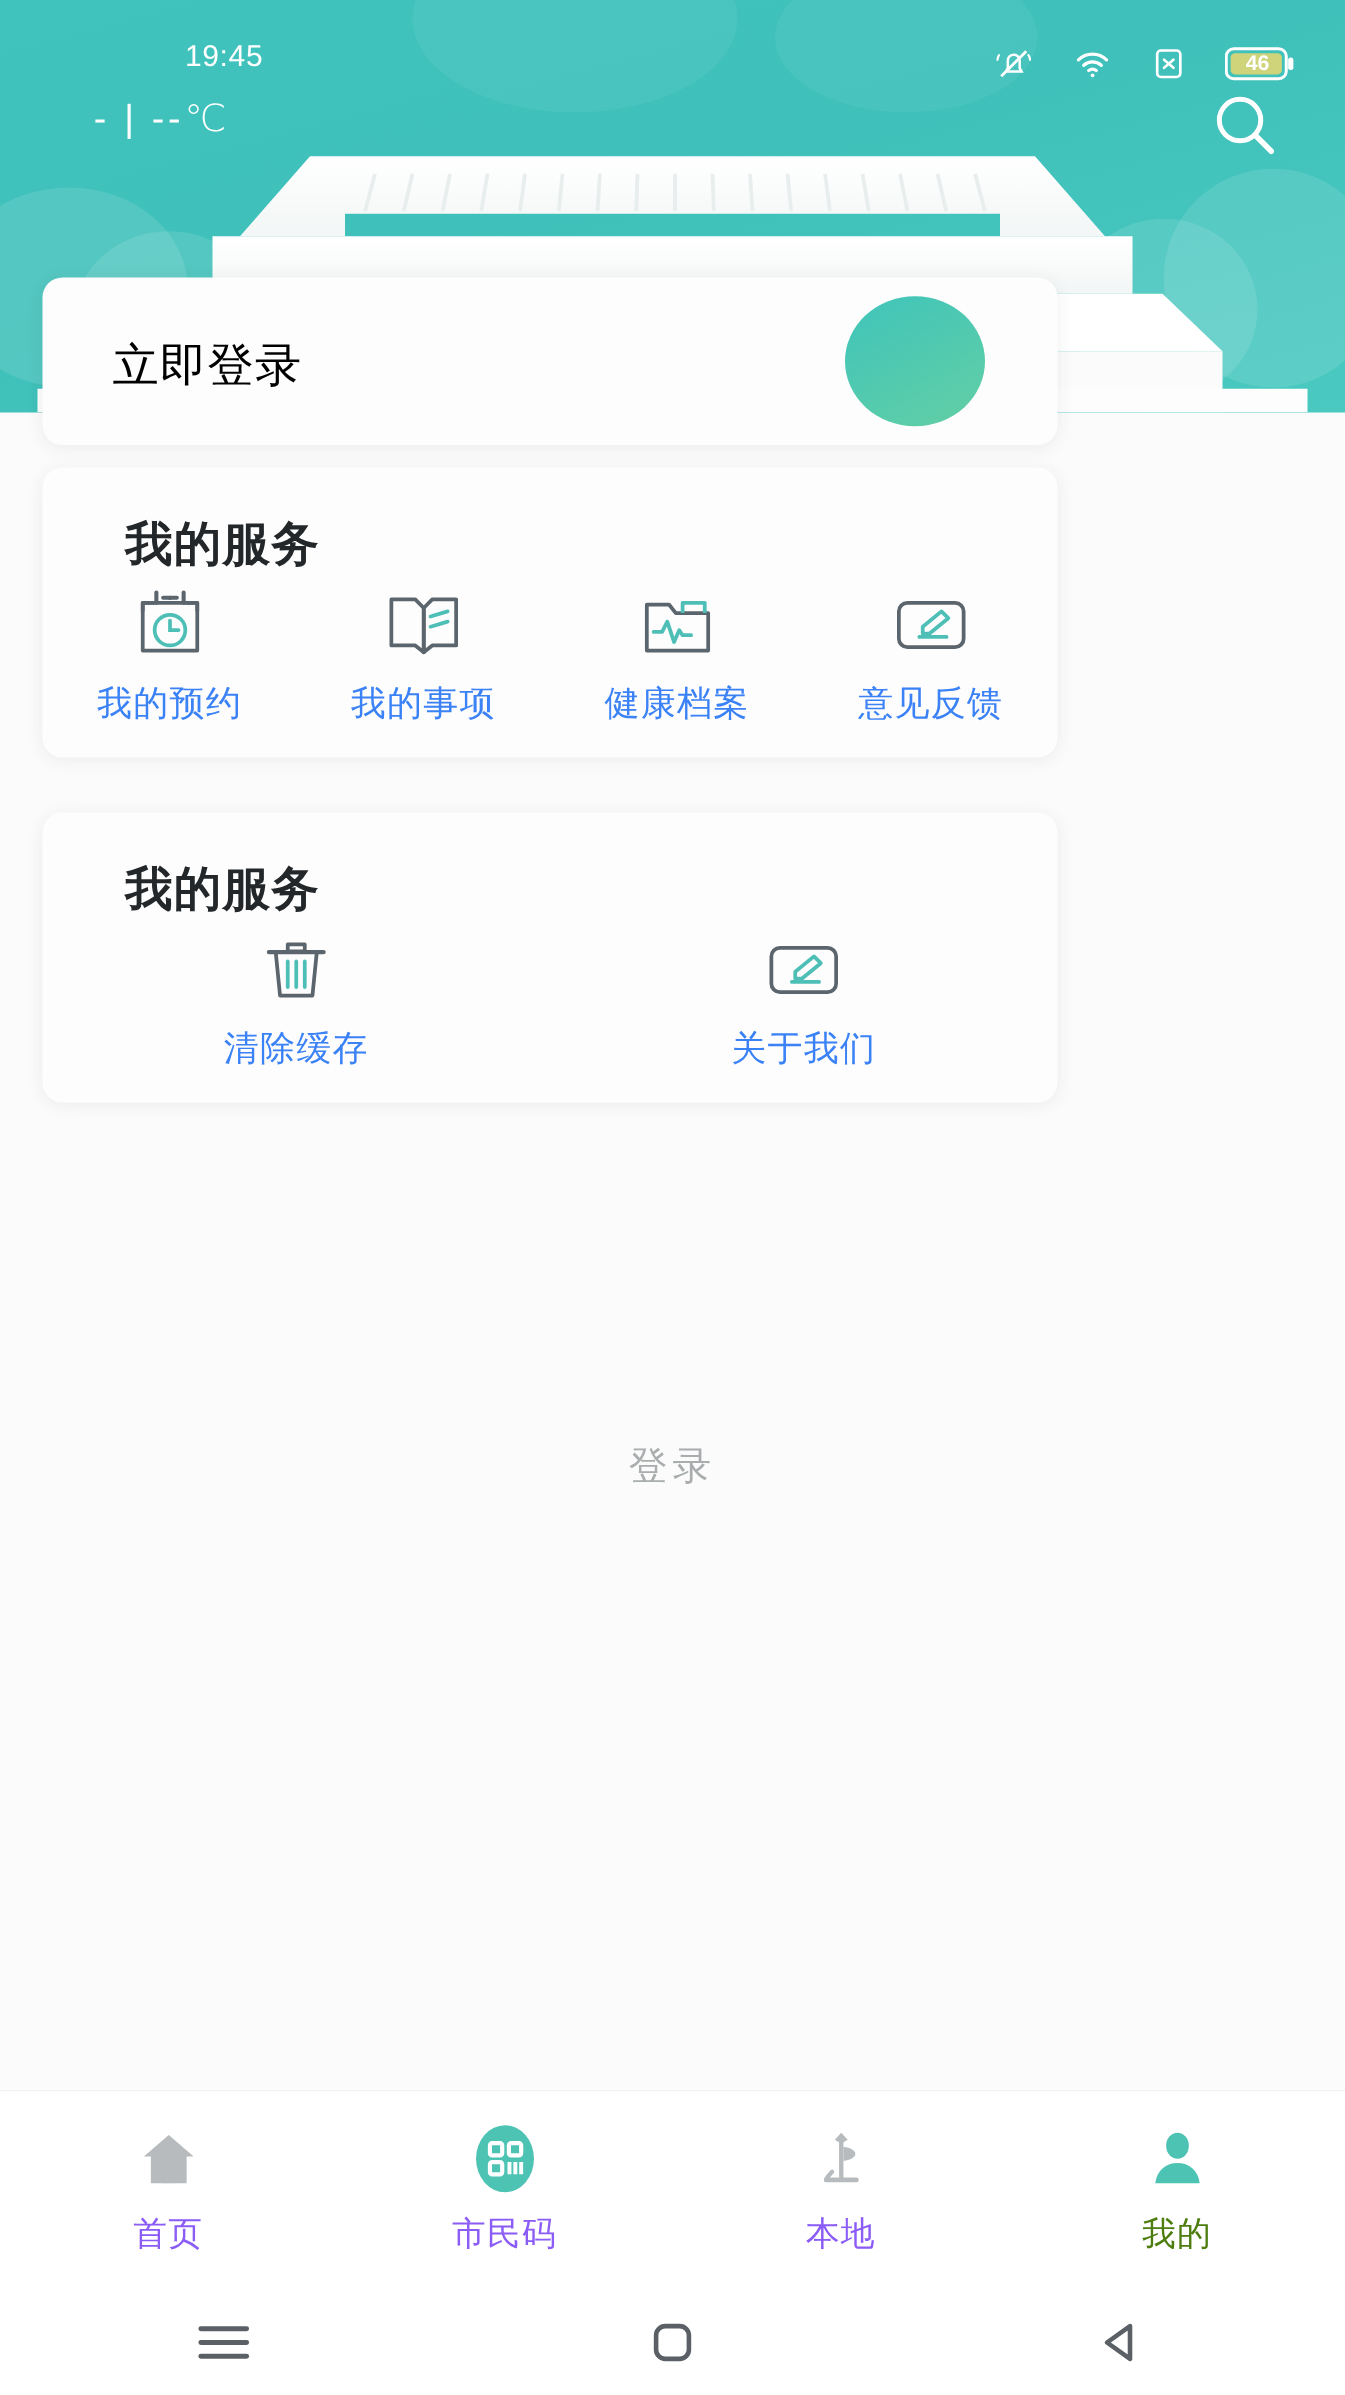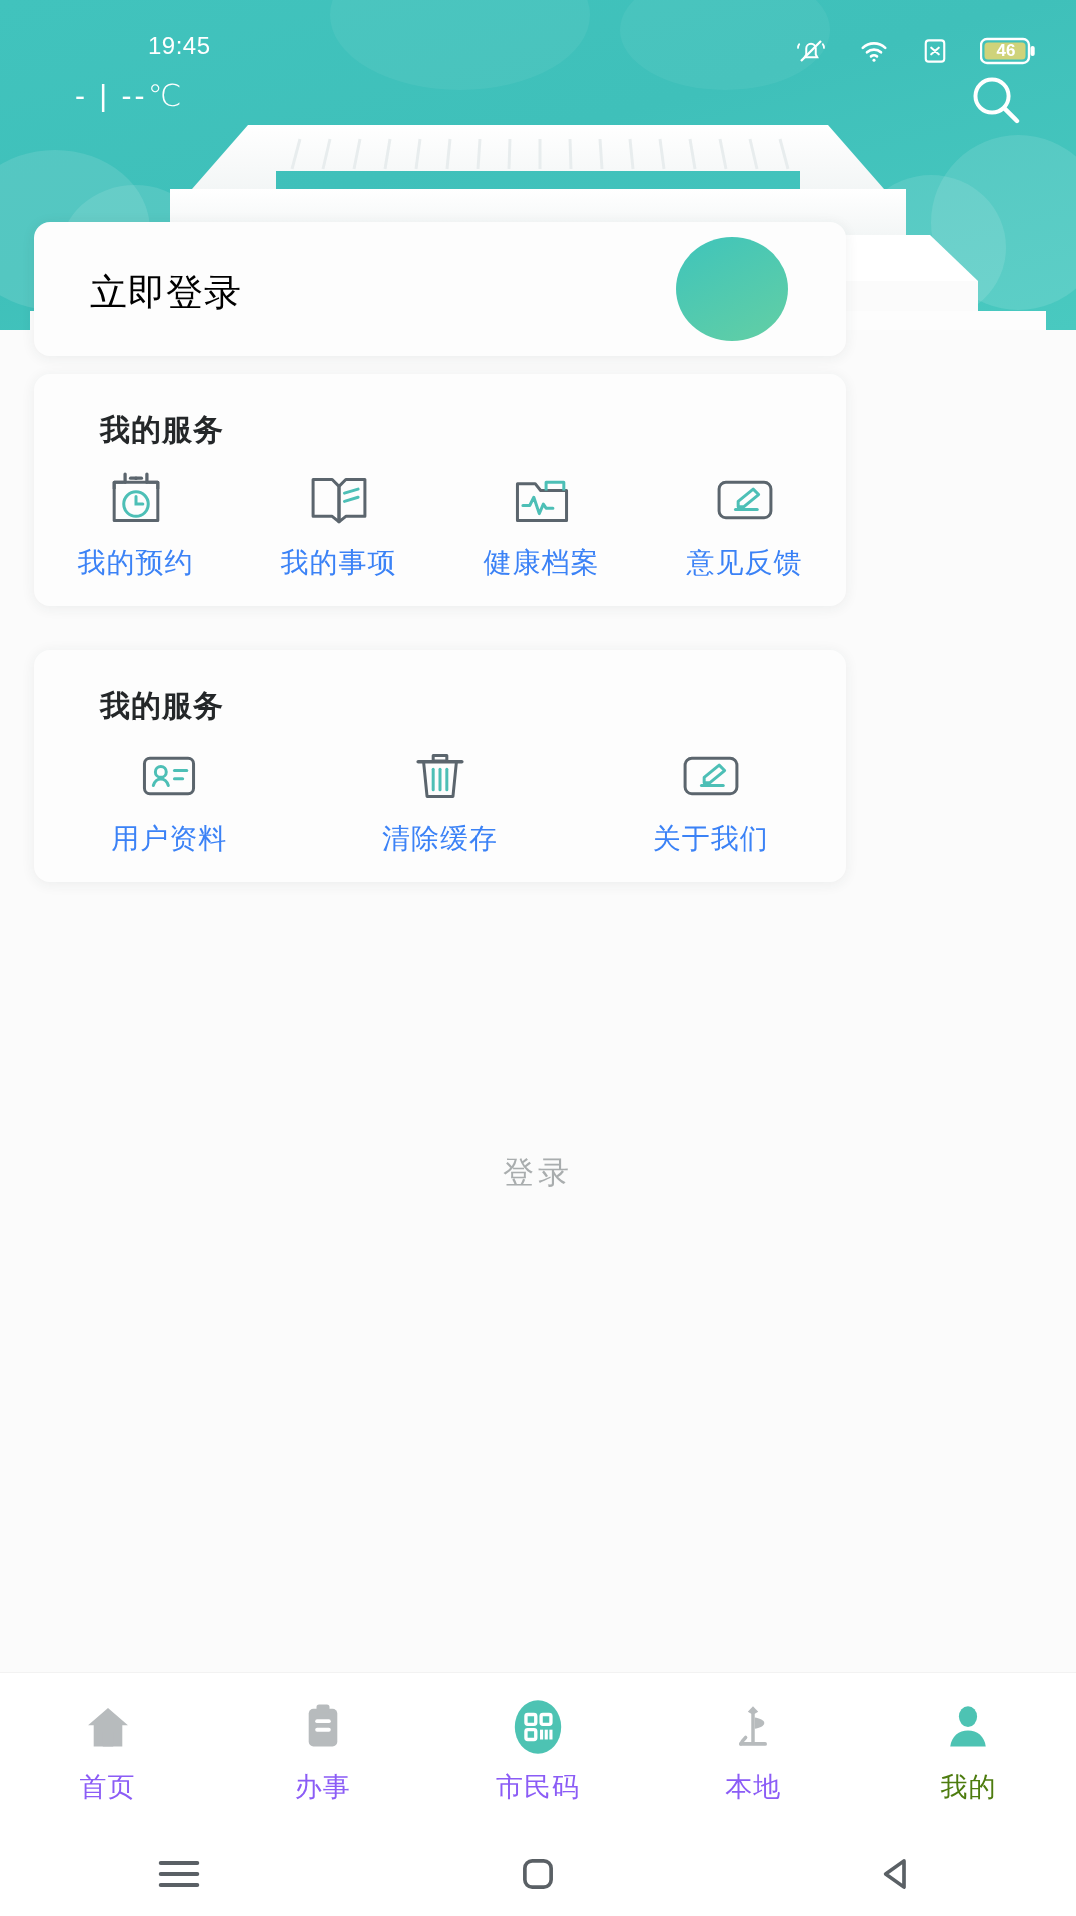--- a/index.html
+++ b/index.html
@@ -95,21 +95,21 @@
     width:112px; height:104px;
     border-radius:50%;
     background:linear-gradient(150deg,#3fc4bb 0%, #63cfa4 100%);
   }
 
   .card-services { left:34px; top:374px;  width:812px; height:232px; }
   .card-settings { left:34px; top:650px;  width:812px; height:232px; }
 
   .card-title {
     position:absolute; left:66px; top:36px;
-    font-size:30px; color:#242729; font-weight:700; letter-spacing:1px;
+    font-size:38px; color:#242729; font-weight:700; letter-spacing:1px;
   }
   .grid {
     position:absolute; left:0; top:96px;
     width:812px;
     display:flex;
   }
   .grid-item {
     flex:1;
     display:flex; flex-direction:column;
     align-items:center; gap:14px;
@@ -301,30 +301,20 @@
         <div class="grid-label">意见反馈</div>
       </div>
 
     </div>
   </div>
 
   <div class="card card-settings">
     <div class="card-title">我的服务</div>
     <div class="grid">
 
-      <div class="grid-item">
-        <svg class="grid-icon" viewBox="0 0 48 44">
-          <rect x="6" y="9" width="36" height="26" rx="4" fill="none" stroke="#5b656d" stroke-width="2.2"></rect>
-          <circle cx="18" cy="19" r="4" fill="none" stroke="#4dbfb6" stroke-width="2.2"></circle>
-          <path d="M12.5 29c1-3.2 3-4.8 5.5-4.8s4.5 1.6 5.5 4.8" fill="none" stroke="#4dbfb6" stroke-width="2.2" stroke-linecap="round"></path>
-          <line x1="28" y1="18" x2="37" y2="18" stroke="#4dbfb6" stroke-width="2.2" stroke-linecap="round"></line>
-          <line x1="28" y1="24" x2="34" y2="24" stroke="#4dbfb6" stroke-width="2.2" stroke-linecap="round"></line>
-        </svg>
-        <div class="grid-label">用户资料</div>
-      </div>
 
 
       <div class="grid-item">
         <svg class="grid-icon" viewBox="0 0 48 44">
           <path d="M19 7h10v4h-10z" fill="none" stroke="#5b656d" stroke-width="2.2" stroke-linejoin="round"></path>
           <line x1="8" y1="11.5" x2="40" y2="11.5" stroke="#5b656d" stroke-width="2.6" stroke-linecap="round"></line>
           <path d="M12 12l2.5 25h19L36 12" fill="none" stroke="#5b656d" stroke-width="2.2" stroke-linejoin="round"></path>
           <line x1="19" y1="17" x2="19" y2="32" stroke="#4dbfb6" stroke-width="2.2" stroke-linecap="round"></line>
           <line x1="24" y1="17" x2="24" y2="32" stroke="#4dbfb6" stroke-width="2.2" stroke-linecap="round"></line>
           <line x1="29" y1="17" x2="29" y2="32" stroke="#4dbfb6" stroke-width="2.2" stroke-linecap="round"></line>
@@ -351,31 +341,20 @@
     <div class="tab">
       <div class="tab-icon">
         <svg width="54" height="52" viewBox="0 0 24 24">
           <path d="M12 3.2L2.8 11.2h2.6V21h13.2v-9.8h2.6z" fill="#b7bbbd"></path>
           <rect x="9.6" y="14.4" width="4.8" height="6.6" fill="#b7bbbd"></rect>
         </svg>
       </div>
       <div class="tab-label">首页</div>
     </div>
 
-    <div class="tab">
-      <div class="tab-icon">
-        <svg width="54" height="52" viewBox="0 0 24 24">
-          <rect x="5.4" y="3.6" width="13.2" height="17.4" rx="2.2" fill="#b7bbbd"></rect>
-          <rect x="9" y="1.6" width="6" height="3.6" rx="1.2" fill="#b7bbbd"></rect>
-          <rect x="8.4" y="8.4" width="7.2" height="1.8" rx="0.9" fill="#ffffff"></rect>
-          <rect x="8.4" y="12.4" width="7.2" height="1.8" rx="0.9" fill="#ffffff"></rect>
-        </svg>
-      </div>
-      <div class="tab-label">办事</div>
-    </div>
 
     <div class="tab">
       <div class="tab-icon">
         <svg width="54" height="58" viewBox="0 0 24 26">
           <ellipse cx="12" cy="13" rx="10.4" ry="12" fill="#4dc3b3"></ellipse>
           <rect x="6.6" y="7.4" width="4.4" height="4.4" rx="0.8" fill="none" stroke="#ffffff" stroke-width="1.5"></rect>
           <rect x="13.4" y="7.4" width="4.4" height="4.4" rx="0.8" fill="none" stroke="#ffffff" stroke-width="1.5"></rect>
           <rect x="6.6" y="14.2" width="4.4" height="4.4" rx="0.8" fill="none" stroke="#ffffff" stroke-width="1.5"></rect>
           <line x1="13.6" y1="14.2" x2="13.6" y2="18.6" stroke="#ffffff" stroke-width="1.4"></line>
           <line x1="15.7" y1="14.2" x2="15.7" y2="18.6" stroke="#ffffff" stroke-width="1.4"></line>

